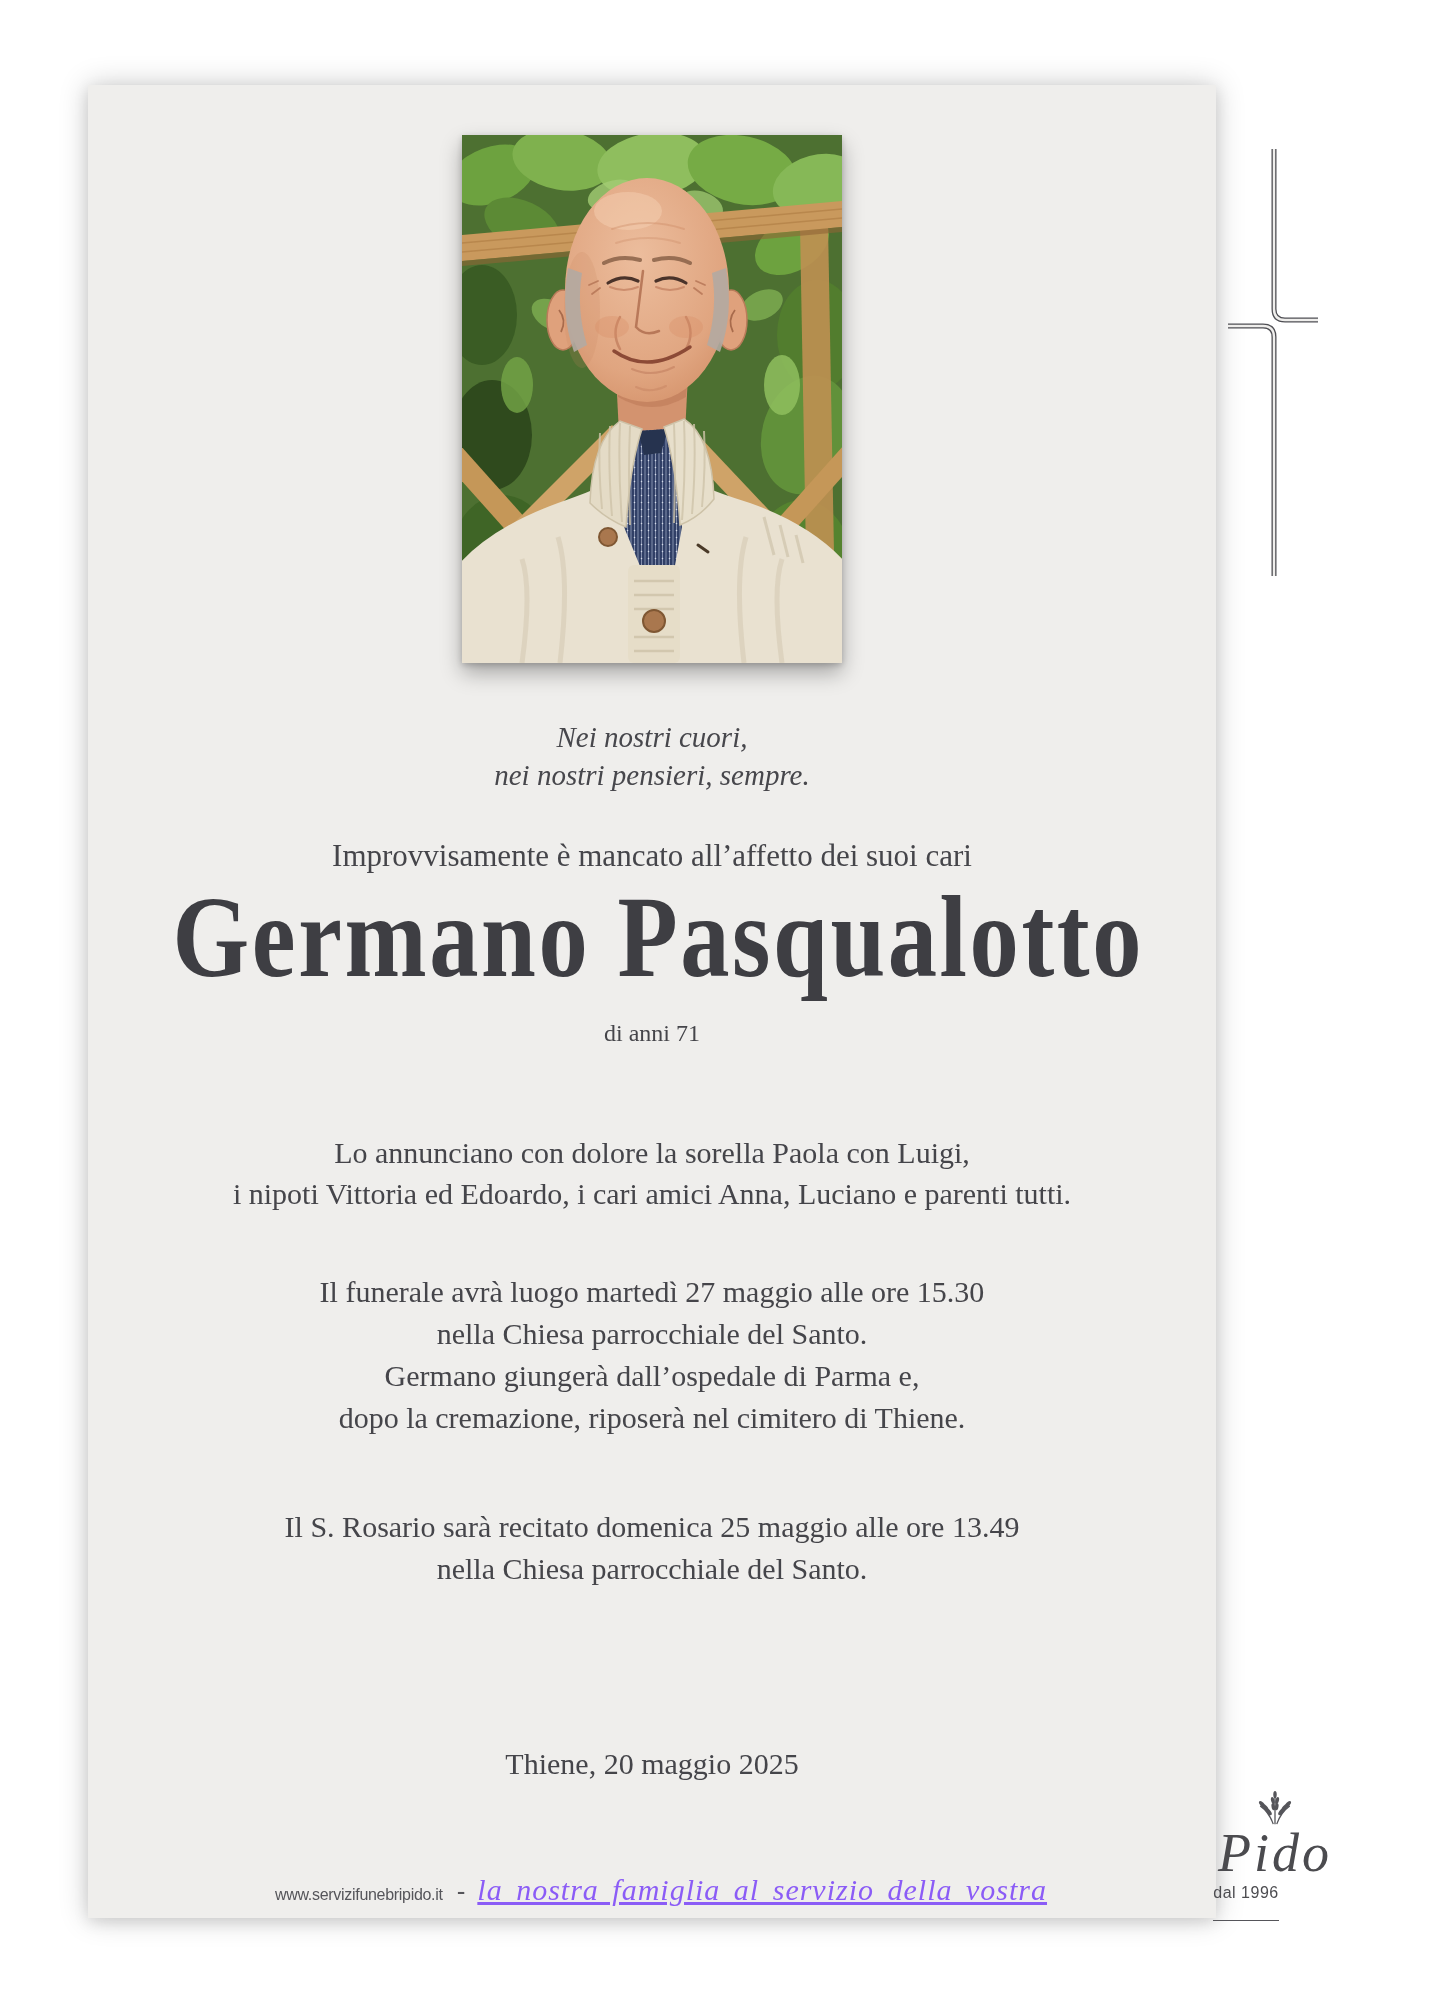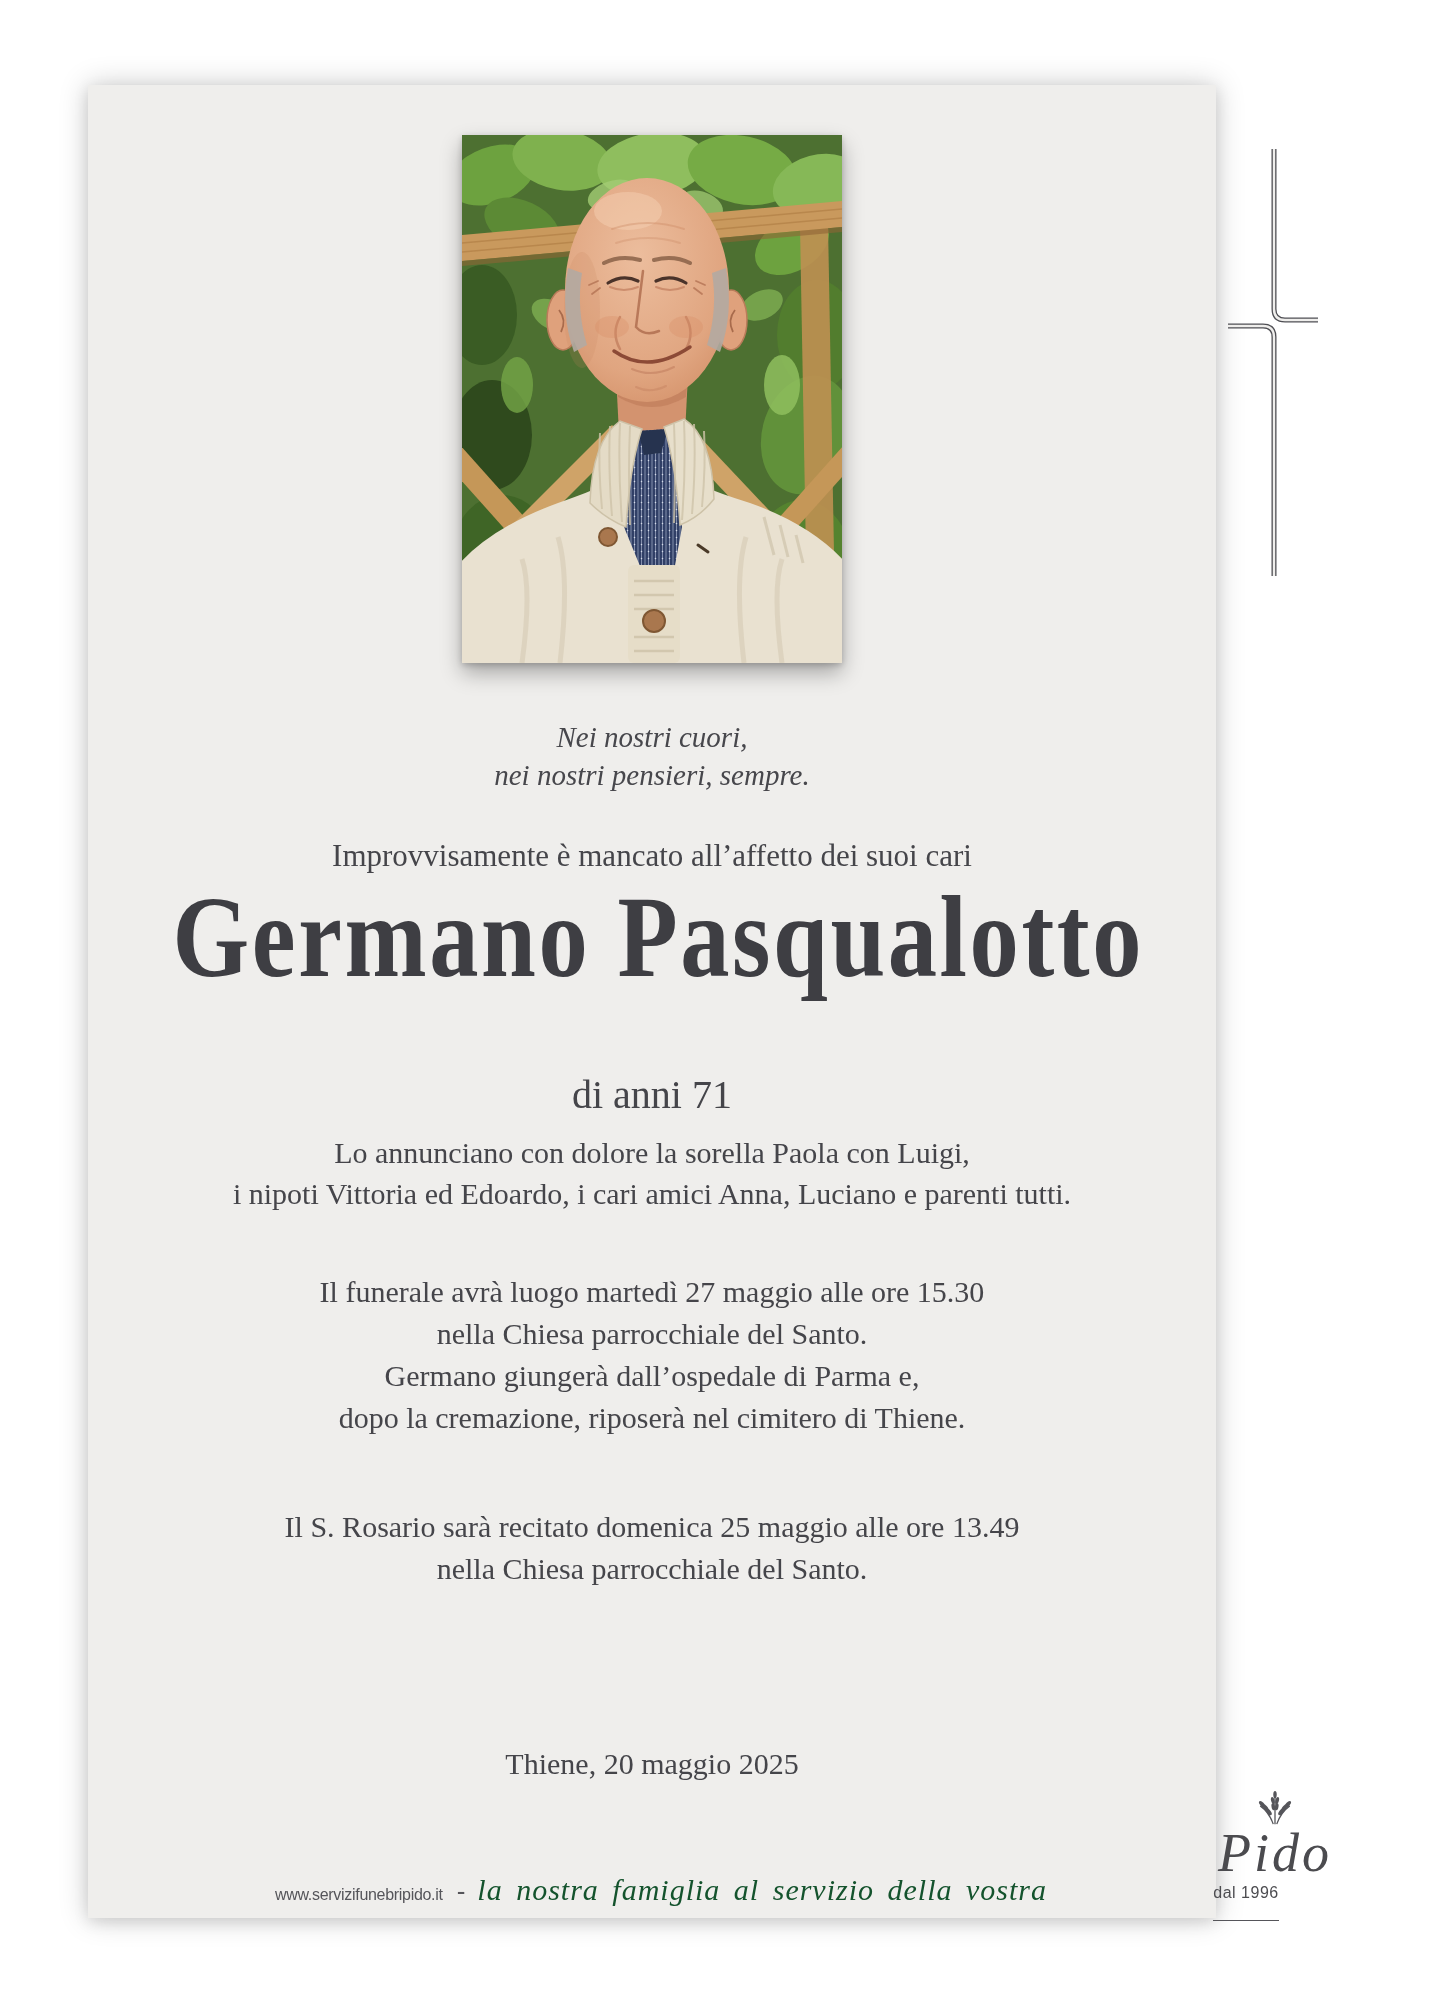--- a/index.html
+++ b/index.html
@@ -35,37 +35,37 @@
   }
   .txt{
     position:absolute; left:0; width:100%;
     text-align:center; margin:0;
   }
   .quote       {top:633px;  font-size:29px; line-height:38px; font-style:italic; color:#47474c;}
   .intro       {top:750px;  font-size:31px; line-height:42px;}
   .name        {top:786px;  height:132px; line-height:132px; font-size:116px;
                 letter-spacing:3px; color:#3e3e43;
                 transform:scaleX(0.85); transform-origin:50% 50%; white-space:nowrap;}
-  .age         {top:984px;  font-size:40px; line-height:52px;}
+  .age         {top:922px;  font-size:24px; line-height:52px;}
   .announce    {top:1047px; font-size:30px; line-height:41px;}
   .funeral     {top:1186px; font-size:30px; line-height:42px;}
   .rosary      {top:1421px; font-size:30px; line-height:42px;}
   .thanks      {top:1559px; font-size:29px; line-height:42px; font-style:italic; color:#47474c;}
   .dateline    {top:1658px; font-size:30px; line-height:42px;}
   .footer-line {top:1782px; line-height:46px; width:1146px; white-space:nowrap;}
   .footer-web{
     font-family:"Liberation Sans", sans-serif;
     font-size:16px; letter-spacing:-0.3px; color:#55555a;
   }
   .footer-sep{
     font-family:"Liberation Sans", sans-serif;
     font-size:26px; color:#55555a; margin:0 8px 0 10px;
   }
   .footer-tag{
-    font-style:italic; font-size:30px; letter-spacing:1px; word-spacing:5px; color:#14532d;
+    font-style:italic; font-size:30px; letter-spacing:1px; word-spacing:5px; color:#8b5cf6;text-decoration:underline;
   }
   .logo{
     position:absolute; left:1112px; top:1700px; width:150px; height:125px;
     text-align:center;
   }
   .logo .wreath{display:block; margin:0 auto; width:46px; height:40px;}
   .logo .brand{
     font-style:italic; font-size:54px; line-height:56px; letter-spacing:3px; color:#4b4b4f;text-align:center;
   }
   .logo .since{

